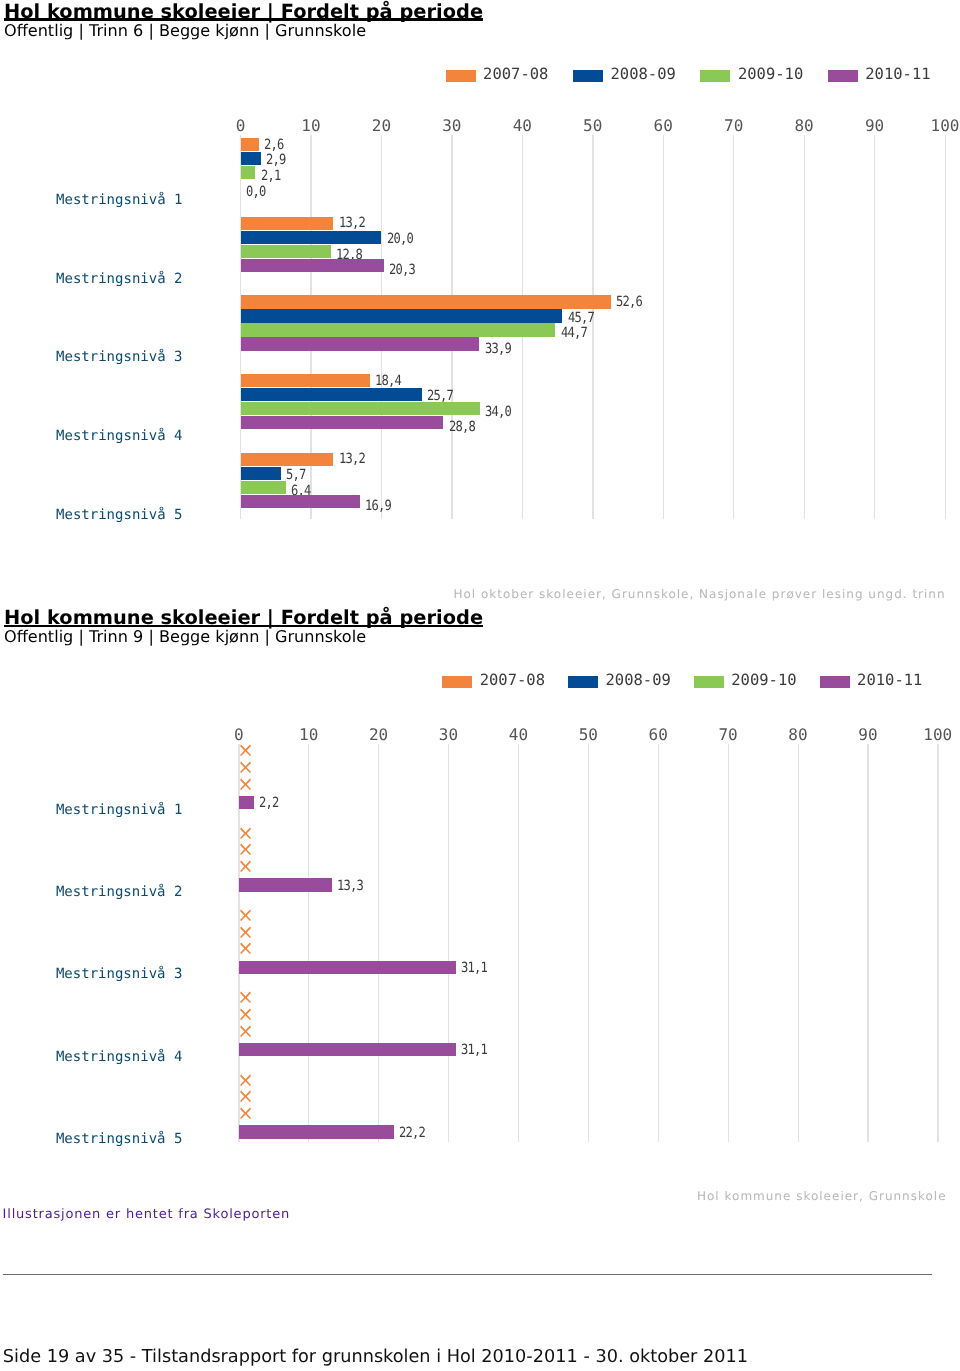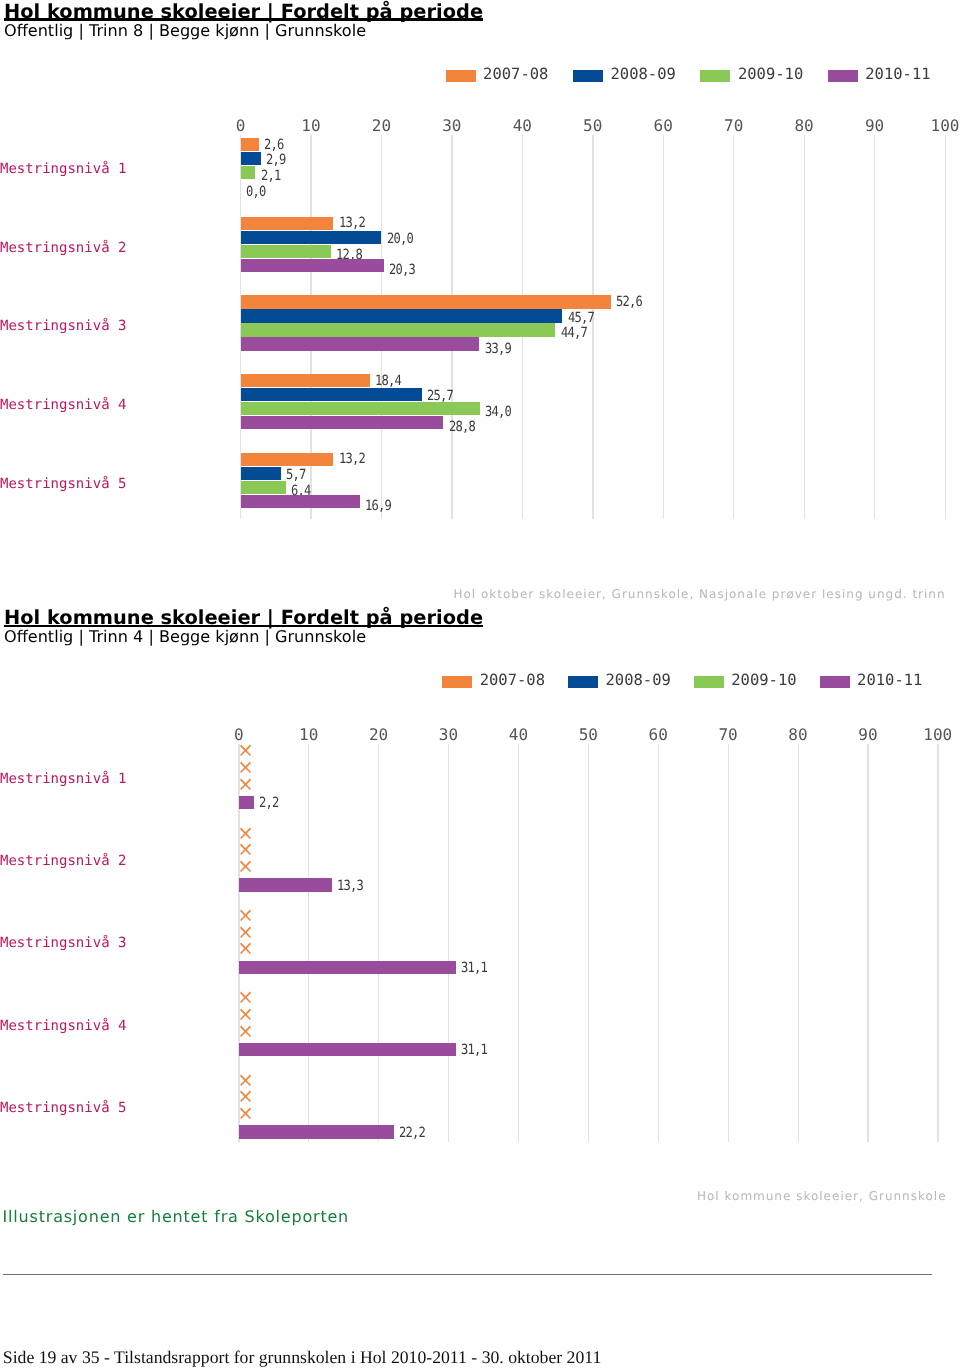--- a/index.html
+++ b/index.html
@@ -18,37 +18,37 @@
     font-family:"DejaVu Sans",sans-serif;
     font-weight:normal;font-size:16.1px;line-height:17px;color:#000;white-space:nowrap;
   }
   .chartbox{position:absolute;left:0;top:0;width:960px;}
   .legend{position:absolute;height:20px;}
   .legend-item{position:absolute;top:0;}
   .legend-swatch{position:absolute;left:0;top:3.5px;width:30px;height:12px;}
   .legend-label{position:absolute;left:37.5px;top:0px;font-family:"DejaVu Sans Mono",monospace;font-size:15.5px;line-height:16px;color:#3b3b3b;white-space:nowrap;text-align:right;}
   .xtick{position:absolute;font-family:"DejaVu Sans Mono",monospace;font-size:16px;line-height:14px;color:#555;text-align:center;white-space:nowrap;}
   .gridline{position:absolute;width:1.3px;background:#e2e2e2;}
-  .catlabel{position:absolute;font-family:"DejaVu Sans Mono",monospace;font-size:14px;line-height:16px;color:#be185d;white-space:nowrap;text-align:left;}
+  .catlabel{position:absolute;font-family:"DejaVu Sans Mono",monospace;font-size:14px;line-height:16px;color:#0c4a6e;white-space:nowrap;text-align:center;margin-top:31px;}
   .bar{position:absolute;height:13.3px;}
   .barlabel{position:absolute;font-family:"DejaVu Sans Mono",monospace;font-size:14px;line-height:14px;color:#3b3b3b;white-space:nowrap;letter-spacing:-0.9px;transform:scaleX(0.865);transform-origin:left top;}
   .xmark{position:absolute;line-height:0;font-size:0;}
   .caption{position:absolute;font-family:"DejaVu Sans",sans-serif;font-size:12px;color:#b8b8b8;white-space:nowrap;letter-spacing:1.0px;}
-  .foot-note{position:absolute;font-family:"DejaVu Sans",sans-serif;font-size:16px;letter-spacing:0.8px;color:#15803d;white-space:nowrap;}
+  .foot-note{position:absolute;font-family:"DejaVu Sans",sans-serif;font-size:13px;letter-spacing:0.8px;color:#4c1d95;white-space:nowrap;}
   .foot-rule{position:absolute;height:1.2px;background:#6e6e6e;}
   .foot-page{position:absolute;font-family:"DejaVu Sans",sans-serif;font-size:17.7px;font-weight:normal;color:#111;white-space:nowrap;}
 </style>
 </head>
 <body>
 
 <div class="page">
 
   <div class="chartbox" id="chart0" style="top:0px;">
     <div class="abs hdr-title" style="left:4px;top:2px;"><span class="u">Hol kommune skoleeier | Fordelt på periode</span></div>
-    <div class="abs hdr-sub" style="left:4px;top:22px;">Offentlig | Trinn 8 | Begge kjønn | Grunnskole</div>
+    <div class="abs hdr-sub" style="left:4px;top:22px;">Offentlig | Trinn 6 | Begge kjønn | Grunnskole</div>
     <div class="legend" style="left:445.6px;top:66.2px;width:515px;">
         <div class="legend-item" style="left: 0px;">
           <div class="legend-swatch" style="background: rgb(242, 133, 59);"></div>
           <div class="legend-label">2007-08</div>
         </div>
         <div class="legend-item" style="left: 127.4px;">
           <div class="legend-swatch" style="background: rgb(3, 75, 148);"></div>
           <div class="legend-label">2008-09</div>
         </div>
         <div class="legend-item" style="left: 254.8px;">
@@ -126,21 +126,21 @@
         <div class="bar" style="left: 240.5px; top: 370.56px; width: 45.088px; background: rgb(139, 201, 87); height: 13.5px;"></div>
         <div class="barlabel" style="left: 290.888px; top: 373.5px;">6,4</div>
         <div class="bar" style="left: 240.5px; top: 384.59px; width: 119.06px; background: rgb(154, 76, 156); height: 13.5px;"></div>
         <div class="barlabel" style="left: 364.861px; top: 389.1px;">16,9</div>
       </div>
     <div class="abs caption" style="left:453.5px;top:586.5px;">Hol oktober skoleeier, Grunnskole, Nasjonale prøver lesing ungd. trinn</div>
   </div>
 
   <div class="chartbox" id="chart1" style="top:606.2px;">
     <div class="abs hdr-title" style="left:4px;top:2px;"><span class="u">Hol kommune skoleeier | Fordelt på periode</span></div>
-    <div class="abs hdr-sub" style="left:4px;top:22px;">Offentlig | Trinn 4 | Begge kjønn | Grunnskole</div>
+    <div class="abs hdr-sub" style="left:4px;top:22px;">Offentlig | Trinn 9 | Begge kjønn | Grunnskole</div>
     <div class="legend" style="left: 442.2px; top: 66.2px; width: 515px;">
         <div class="legend-item" style="left: 0px;">
           <div class="legend-swatch" style="background: rgb(242, 133, 59);"></div>
           <div class="legend-label">2007-08</div>
         </div>
         <div class="legend-item" style="left: 125.8px;">
           <div class="legend-swatch" style="background: rgb(3, 75, 148);"></div>
           <div class="legend-label">2008-09</div>
         </div>
         <div class="legend-item" style="left: 251.6px;">
@@ -234,14 +234,14 @@
             <path d="M1.1 0.6 L5.5 5.2 L9.9 0.6 L11 1.9 L6.7 6.4 L11 10.9 L9.9 12 L5.5 7.5 L1.1 12 L0 10.9 L4.3 6.4 L0 1.9 Z" fill="#f2853b"></path>
           </svg></div>
         <div class="bar" style="left: 238.8px; top: 409px; width: 155.178px; background: rgb(154, 76, 156); height: 13.5px;"></div>
         <div class="barlabel" style="left: 398.778px; top: 409.5px;">22,2</div>
       </div>
     <div class="abs caption" style="left:697px;top:582.5px;">Hol kommune skoleeier, Grunnskole</div>
   </div>
 
   <div class="abs foot-note" style="left:2.6px;top:1206.5px;">Illustrasjonen er hentet fra Skoleporten</div>
   <div class="foot-rule" style="left:2.5px;top:1274.3px;width:929.6px;"></div>
-  <div class="abs foot-page" style="left:2.8px;top:1346.6px;font-family:Liberation Serif, serif;">Side 19 av 35 - Tilstandsrapport for grunnskolen i Hol 2010-2011 - 30. oktober 2011</div>
+  <div class="abs foot-page" style="left:2.8px;top:1346.6px;">Side 19 av 35 - Tilstandsrapport for grunnskolen i Hol 2010-2011 - 30. oktober 2011</div>
 </div>
 
 </body></html>

